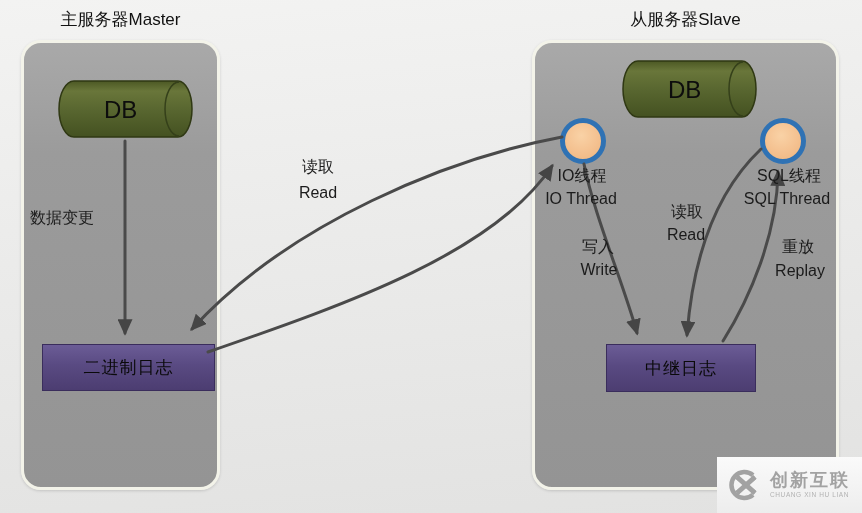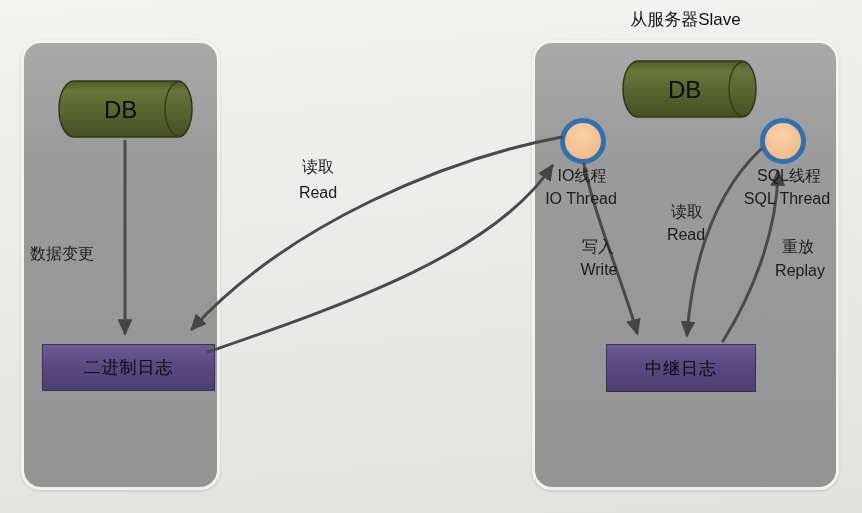--- a/index.html
+++ b/index.html
@@ -71,20 +71,21 @@
   }
   .wm-text{display:flex;flex-direction:column;line-height:1;}
   .wm-brand{font-size:18px;font-weight:bold;color:#a2a2a2;letter-spacing:2px;}
   .wm-tagline{font-size:6.5px;color:#b2b2b2;letter-spacing:0.6px;margin-top:3px;}
 </style>
 </head>
 <body>
 
 <div class="stage">
 
+  <div class="server-title master">主服务器Master</div>
   <div class="server-title slave">从服务器Slave</div>
 
   <div class="panel master"></div>
   <div class="panel slave"></div>
 
   <div class="cylinder master-db">
     <svg width="136" height="60" viewBox="0 0 136 60">
       <defs>
         <linearGradient id="cylgrad-m" x1="0" y1="0" x2="0" y2="1">
           <stop offset="0" stop-color="#4c5824"></stop>
@@ -134,35 +135,46 @@
     <g stroke="#4a4a4a" stroke-width="3" fill="none" stroke-linecap="round">
       <path d="M125,141 L125,333" marker-end="url(#ah)"></path>
       <path d="M562,137 C450,158 290,222 192,329" marker-end="url(#ah)"></path>
       <path d="M208,352 C350,303 495,252 552,166" marker-end="url(#ah)"></path>
       <path d="M584,164 C594,215 624,285 637,333" marker-end="url(#ah)"></path>
       <path d="M761,149 C722,186 694,244 687,335" marker-end="url(#ah)"></path>
       <path d="M723,341 C750,298 777,235 778,172" marker-end="url(#ah)"></path>
     </g>
   </svg>
 
-  <div class="lbl-left" style="left:30px;top:208px;margin-top:36px;">数据变更</div>
+  <div class="lbl-left" style="left:30px;top:208px;">数据变更</div>
 
   <div class="lbl" style="left:318px;top:157px;">读取</div>
   <div class="lbl" style="left:318px;top:184px;">Read</div>
 
   <div class="lbl" style="left:582px;top:166px;">IO线程</div>
   <div class="lbl" style="left:581px;top:190px;">IO Thread</div>
 
   <div class="lbl" style="left:598px;top:237px;">写入</div>
   <div class="lbl" style="left:599px;top:261px;">Write</div>
 
   <div class="lbl" style="left:687px;top:202px;">读取</div>
   <div class="lbl" style="left:686px;top:226px;">Read</div>
 
   <div class="lbl" style="left:789px;top:166px;">SQL线程</div>
   <div class="lbl" style="left:787px;top:190px;">SQL Thread</div>
 
   <div class="lbl" style="left:798px;top:237px;">重放</div>
   <div class="lbl" style="left:800px;top:262px;">Replay</div>
 
 
+  <div class="watermark">
+    <svg width="36" height="40" viewBox="0 0 36 40">
+      <path d="M26,10.2 A13,13 0 1 0 26,29.8" fill="none" stroke="#a2a2a2" stroke-width="4.5"></path>
+      <path d="M10,12 L28,28 M28,12 L10,28" fill="none" stroke="#a2a2a2" stroke-width="4.5"></path>
+      <path d="M10,12 L28,28 M28,12 L10,28" fill="none" stroke="#a2a2a2" stroke-width="4.5"></path>
+    </svg>
+    <div class="wm-text">
+      <span class="wm-brand">创新互联</span>
+      <span class="wm-tagline">CHUANG XIN HU LIAN</span>
+    </div>
+  </div>
 
 </div>
 
 </body></html>

